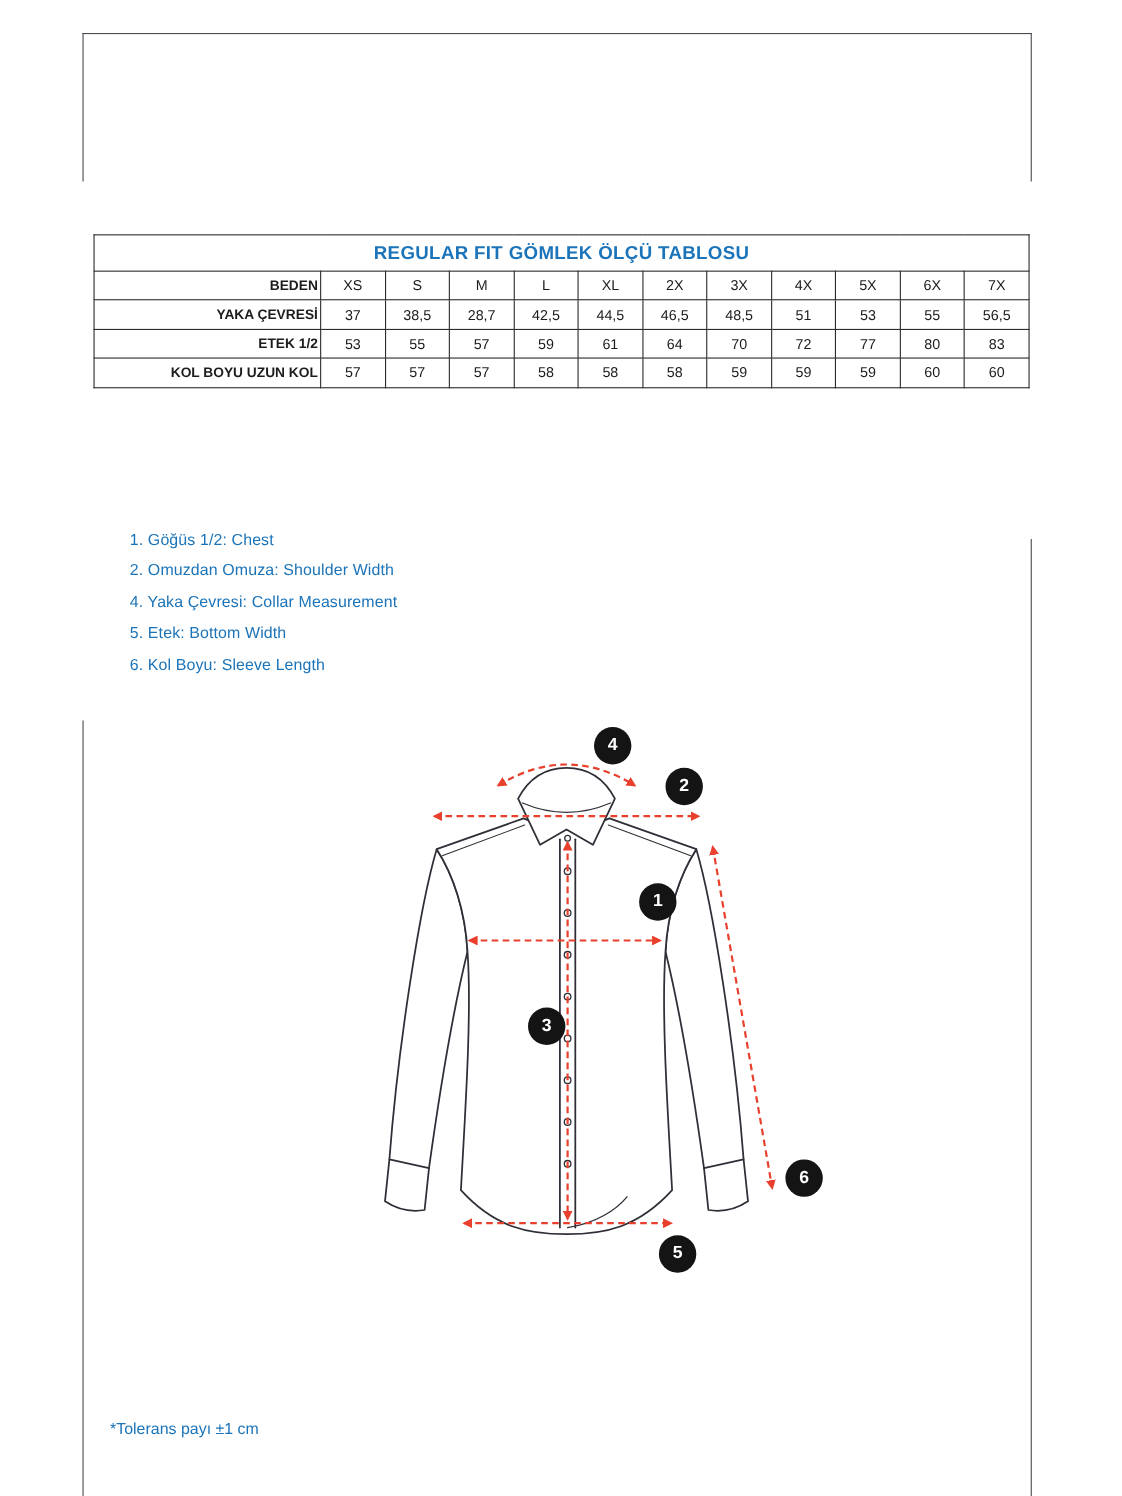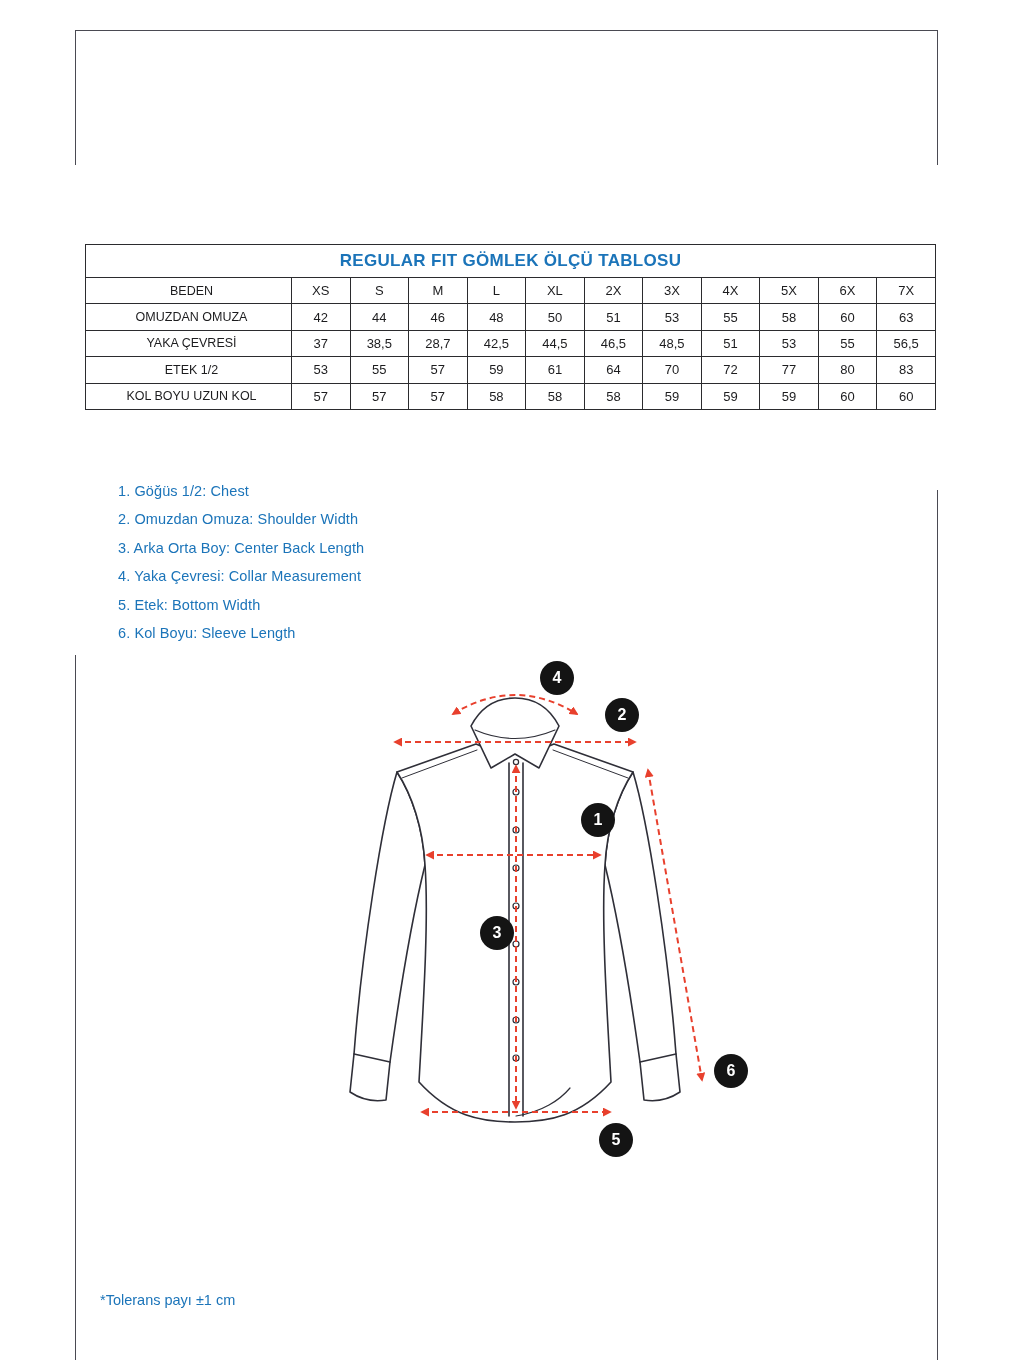--- a/index.html
+++ b/index.html
@@ -17,34 +17,34 @@
     border-top:1px solid var(--frame);
     border-left:1px solid var(--frame);
     border-right:1px solid var(--frame);
   }
   .frame-right { position:absolute; left:937px; top:490px; width:1px; height:870px; background:var(--frame); }
   .frame-left  { position:absolute; left:75px;  top:655px; width:1px; height:705px; background:var(--frame); }
 
   
   table.size-table {
     position:absolute; left:85px; top:213px; width:851px;
-    border-collapse:collapse; table-layout:fixed;margin-top:31px;
+    border-collapse:collapse; table-layout:fixed;
   }
   .size-table th, .size-table td {
     border:1px solid #2b2b2e; height:26.4px;
     text-align:center; vertical-align:middle;
     font-size:13px; font-weight:400; color:var(--ink); padding:0 2px;
     white-space:nowrap; overflow:hidden;
   }
   .size-table .title-cell {
     height:33px; font-size:17px; font-weight:700;
     color:var(--accent-blue); letter-spacing:0.3px;
   }
   .size-table th.lbl {
-    text-align:center; padding-left:8px; font-weight:400; font-size:12.5px;
+    text-align:right; padding-left:8px; font-weight:700; font-size:12.5px;
   }
 
   
   .legend { position:absolute; left:88px; top:477px;margin-left:30px; }
   .legend-line {
     height:28.4px; line-height:28.4px; font-size:14.5px;
     color:var(--accent-blue); font-weight:500; letter-spacing:0.1px;
   }
 
   
@@ -100,34 +100,20 @@
           <th>2X</th>
           <th>3X</th>
           <th>4X</th>
           <th>5X</th>
           <th>6X</th>
           <th>7X</th>
         </tr>
     </thead>
     <tbody id="table-body">
         <tr>
-          <th class="lbl">OMUZDAN OMUZA</th>
-          <td>42</td>
-          <td>44</td>
-          <td>46</td>
-          <td>48</td>
-          <td>50</td>
-          <td>51</td>
-          <td>53</td>
-          <td>55</td>
-          <td>58</td>
-          <td>60</td>
-          <td>63</td>
-        </tr>
-        <tr>
           <th class="lbl">YAKA ÇEVRESİ</th>
           <td>37</td>
           <td>38,5</td>
           <td>28,7</td>
           <td>42,5</td>
           <td>44,5</td>
           <td>46,5</td>
           <td>48,5</td>
           <td>51</td>
           <td>53</td>
@@ -161,21 +147,20 @@
           <td>59</td>
           <td>60</td>
           <td>60</td>
         </tr>
       </tbody>
   </table>
 
   <div class="legend" id="legend">
       <div class="legend-line">1. Göğüs 1/2: Chest</div>
       <div class="legend-line">2. Omuzdan Omuza: Shoulder Width</div>
-      <div class="legend-line">3. Arka Orta Boy: Center Back Length</div>
       <div class="legend-line">4. Yaka Çevresi: Collar Measurement</div>
       <div class="legend-line">5. Etek: Bottom Width</div>
       <div class="legend-line">6. Kol Boyu: Sleeve Length</div>
     </div>
 
   <div class="diagram">
     <svg width="460" height="520" viewBox="0 0 460 520">
       <defs>
         <marker id="arrR" viewBox="0 0 10 10" refX="8" refY="5" markerWidth="9" markerHeight="9" orient="auto-start-reverse" markerUnits="userSpaceOnUse">
           <path d="M0,0 L10,5 L0,10 Z" fill="#e8402d"></path>

